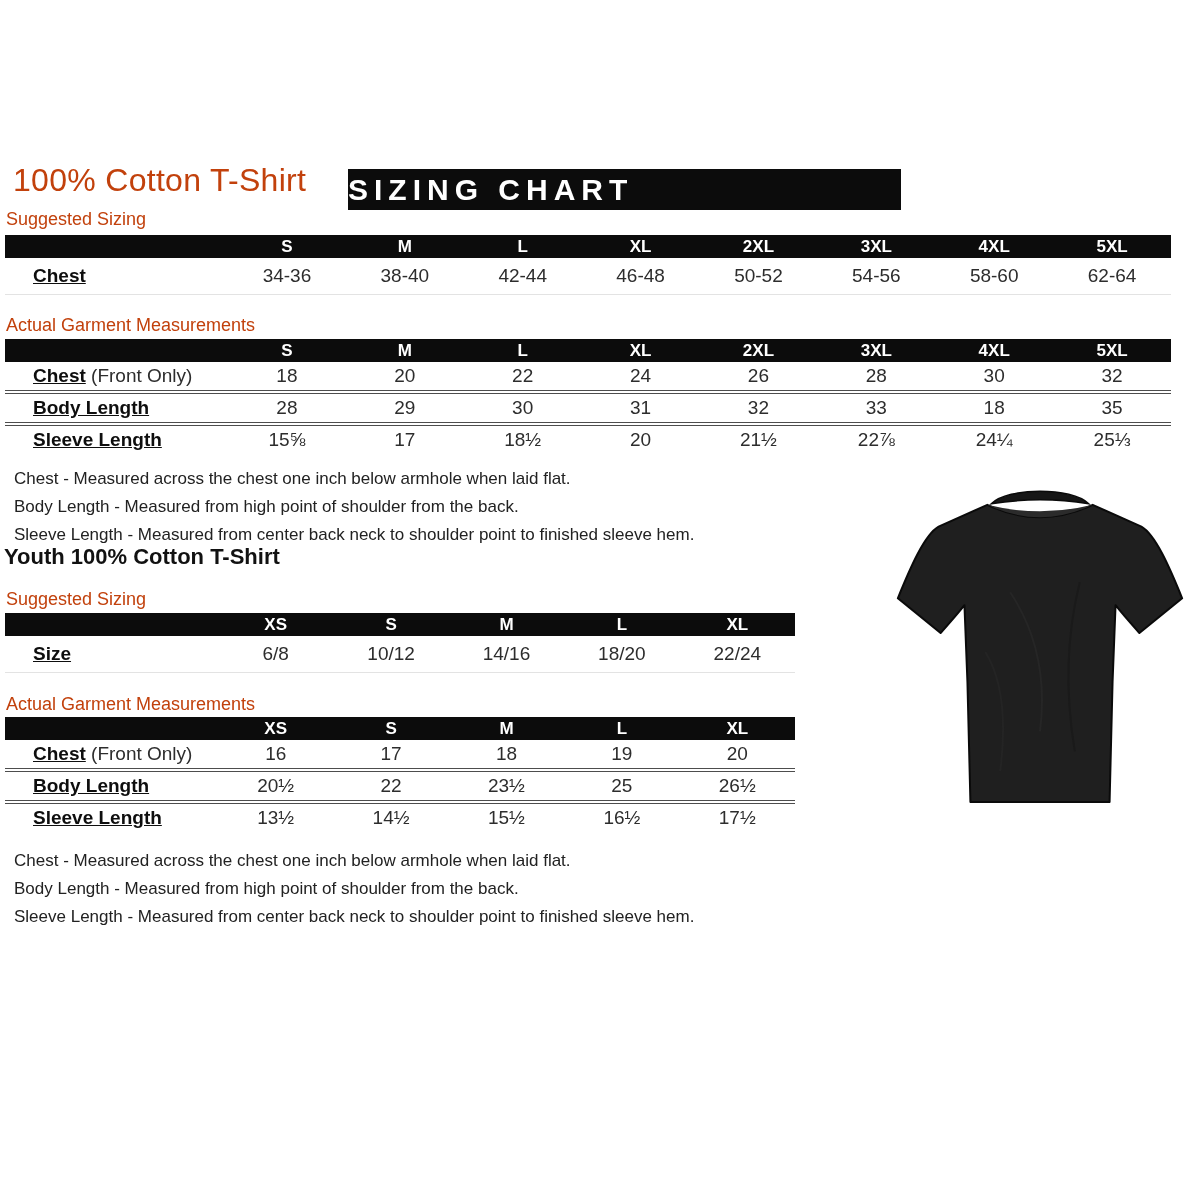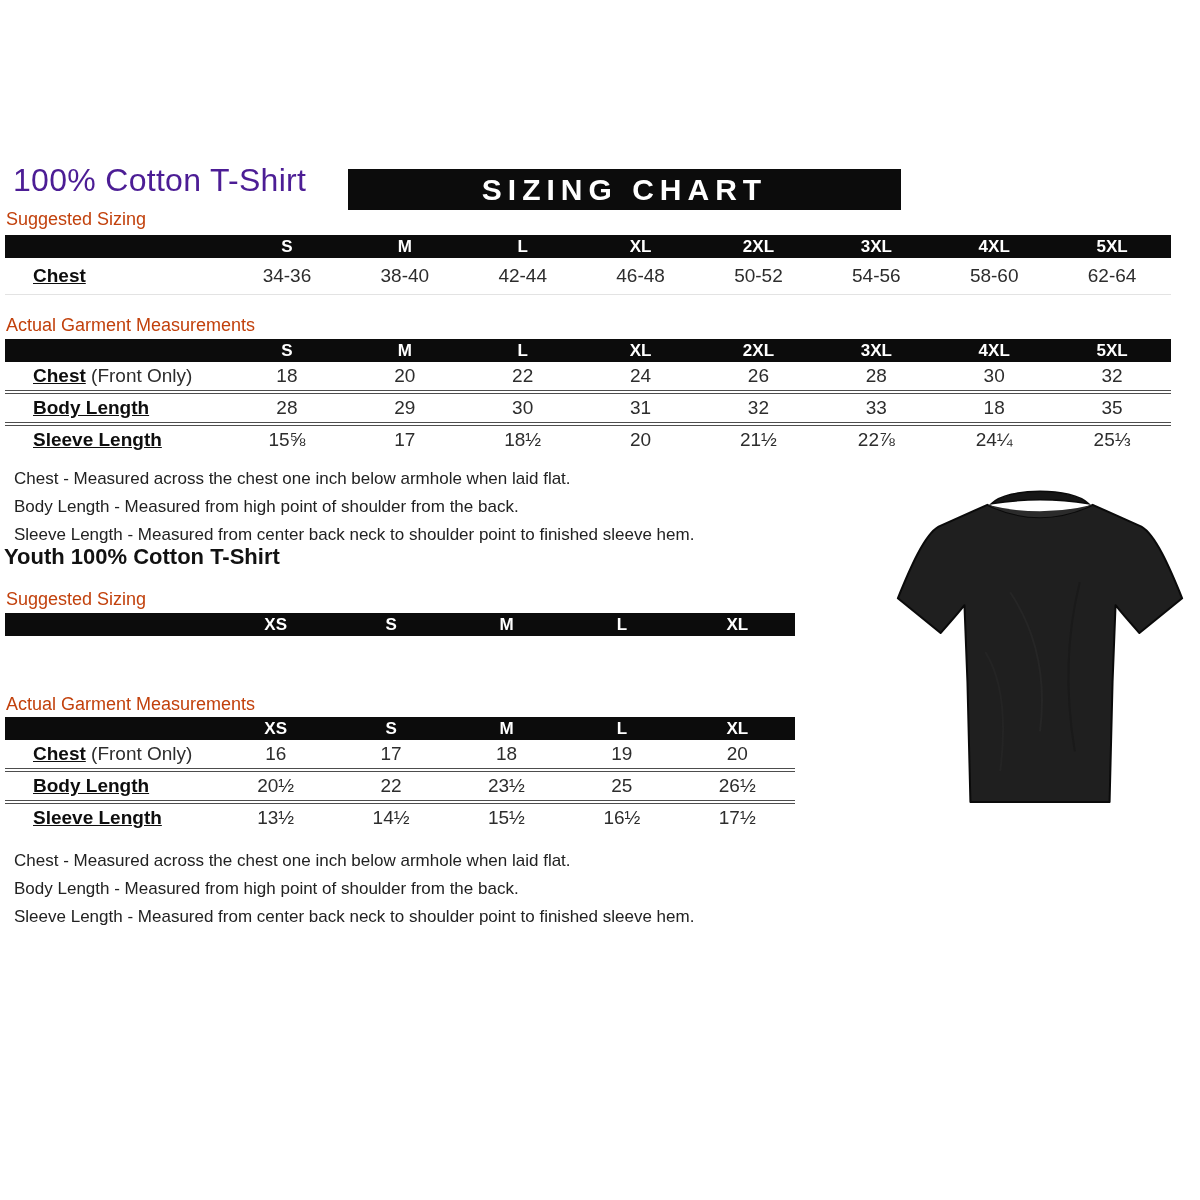--- a/index.html
+++ b/index.html
@@ -1,22 +1,22 @@
 <!DOCTYPE html>
 <html><head>
 <meta charset="utf-8">
 <style>
   html,body{margin:0;padding:0;background:#fff;}
   body{width:1200px;height:1200px;position:relative;font-family:"Liberation Sans",sans-serif;color:#1b1b1b;overflow:hidden;}
 
   .abs{position:absolute;}
 
   
-  .main-title{left:13px;top:162px;font-size:32px;font-weight:500;letter-spacing:.3px;color:#4c1d95;}
-  .banner{left:348px;top:169px;width:553px;height:41px;background:#0c0c0c;display:flex;align-items:center;justify-content:center;}
+  .main-title{left:13px;top:162px;font-size:32px;font-weight:500;letter-spacing:.3px;color:#c2410c;}
+  .banner{left:348px;top:169px;width:553px;height:41px;background:#0c0c0c;display:flex;align-items:center;justify-content:flex-start;}
   .banner span{color:#fff;font-weight:700;font-size:30px;letter-spacing:6px;}
   .section-label{font-size:18px;color:#c2410c;}
   .youth-title{left:4px;top:544px;font-size:22px;font-weight:700;color:#111;}
 
   
   .sizetable{display:table;table-layout:fixed;border-collapse:collapse;}
   .trow{display:table-row;}
   .tc{display:table-cell;vertical-align:middle;text-align:center;}
   .thead .tc{background:#0c0c0c;color:#fff;font-weight:700;font-size:17px;height:23px;line-height:23px;}
   .tdata .tc{font-size:19px;color:#2d2d2d;height:31px;text-align:center;}
@@ -134,20 +134,28 @@
 
 <div class="abs sizetable youth-table single-row" style="top:613px;">
     <div class="trow thead">
       <div class="tc label-cell"></div>
       <div class="tc">XS</div>
       <div class="tc">S</div>
       <div class="tc">M</div>
       <div class="tc">L</div>
       <div class="tc">XL</div>
     </div>
+    <div class="trow tdata">
+      <div class="tc label-cell"><b>Size</b></div>
+      <div class="tc">6/8</div>
+      <div class="tc">10/12</div>
+      <div class="tc">14/16</div>
+      <div class="tc">18/20</div>
+      <div class="tc">22/24</div>
+    </div>
   </div>
 
 <div class="abs section-label" style="left:6px;top:694px;">Actual Garment Measurements</div>
 
 <div class="abs sizetable youth-table double-rows" style="top:717px;">
     <div class="trow thead">
       <div class="tc label-cell"></div>
       <div class="tc">XS</div>
       <div class="tc">S</div>
       <div class="tc">M</div>

